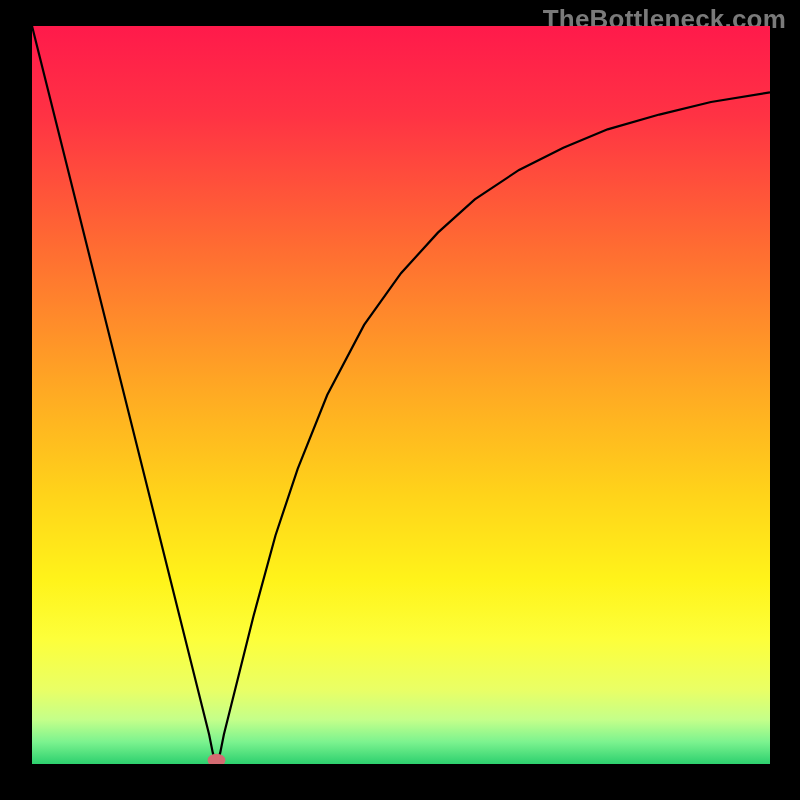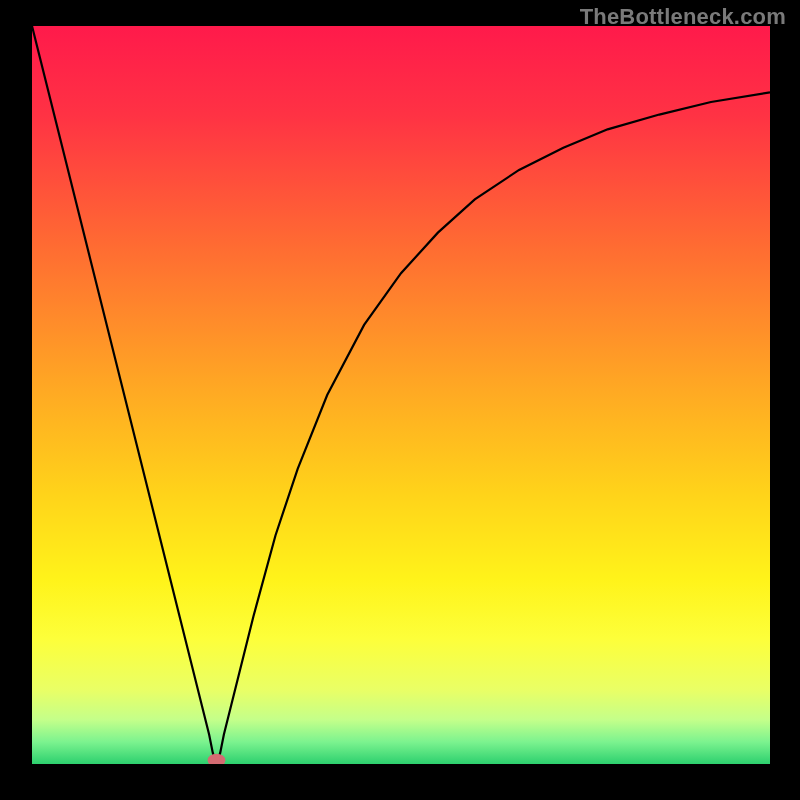--- a/index.html
+++ b/index.html
@@ -17,21 +17,21 @@
     top: 26px;
     width: 738px;
     height: 738px;
     background: #000;
   }
   .watermark {
     position: absolute;
     top: 4px;
     right: 14px;
     color: #7a7a7a;
-    font-size: 22px;
+    font-size: 26px;
     font-weight: 600;
     letter-spacing: 0.2px;
     user-select: none;
   }
   svg {
     display: block;
   }
 </style>
 </head>
 <body>

